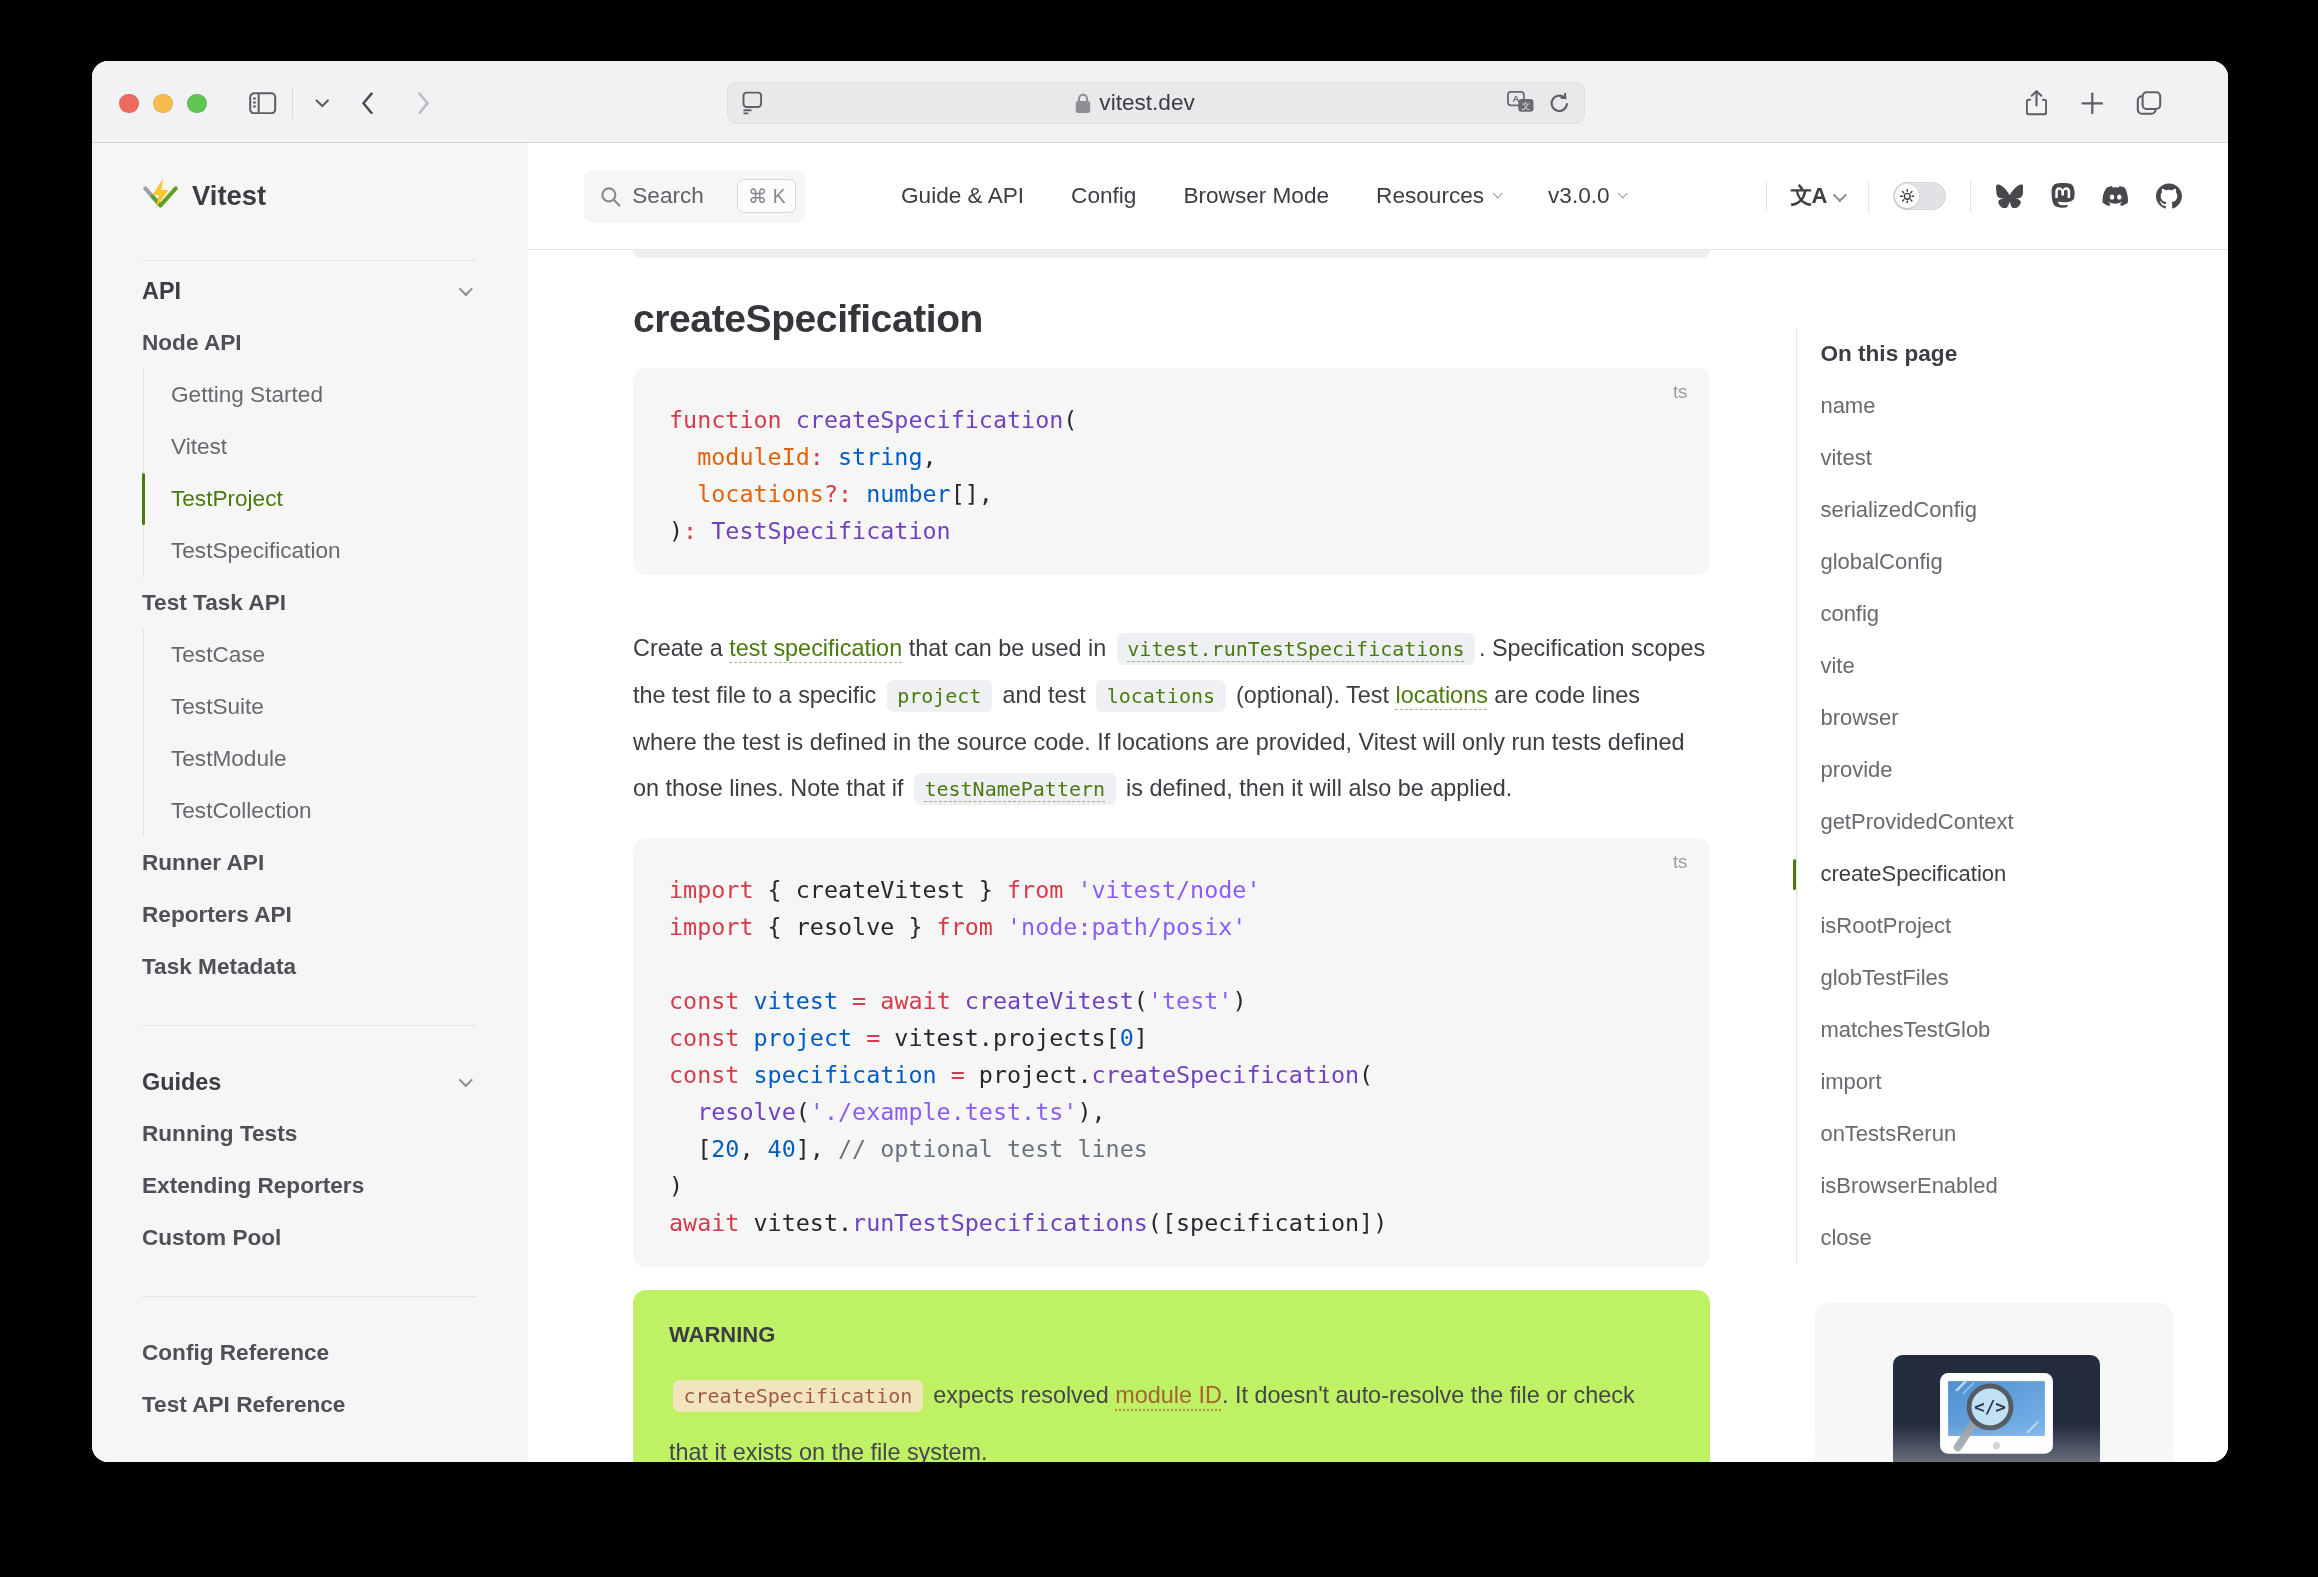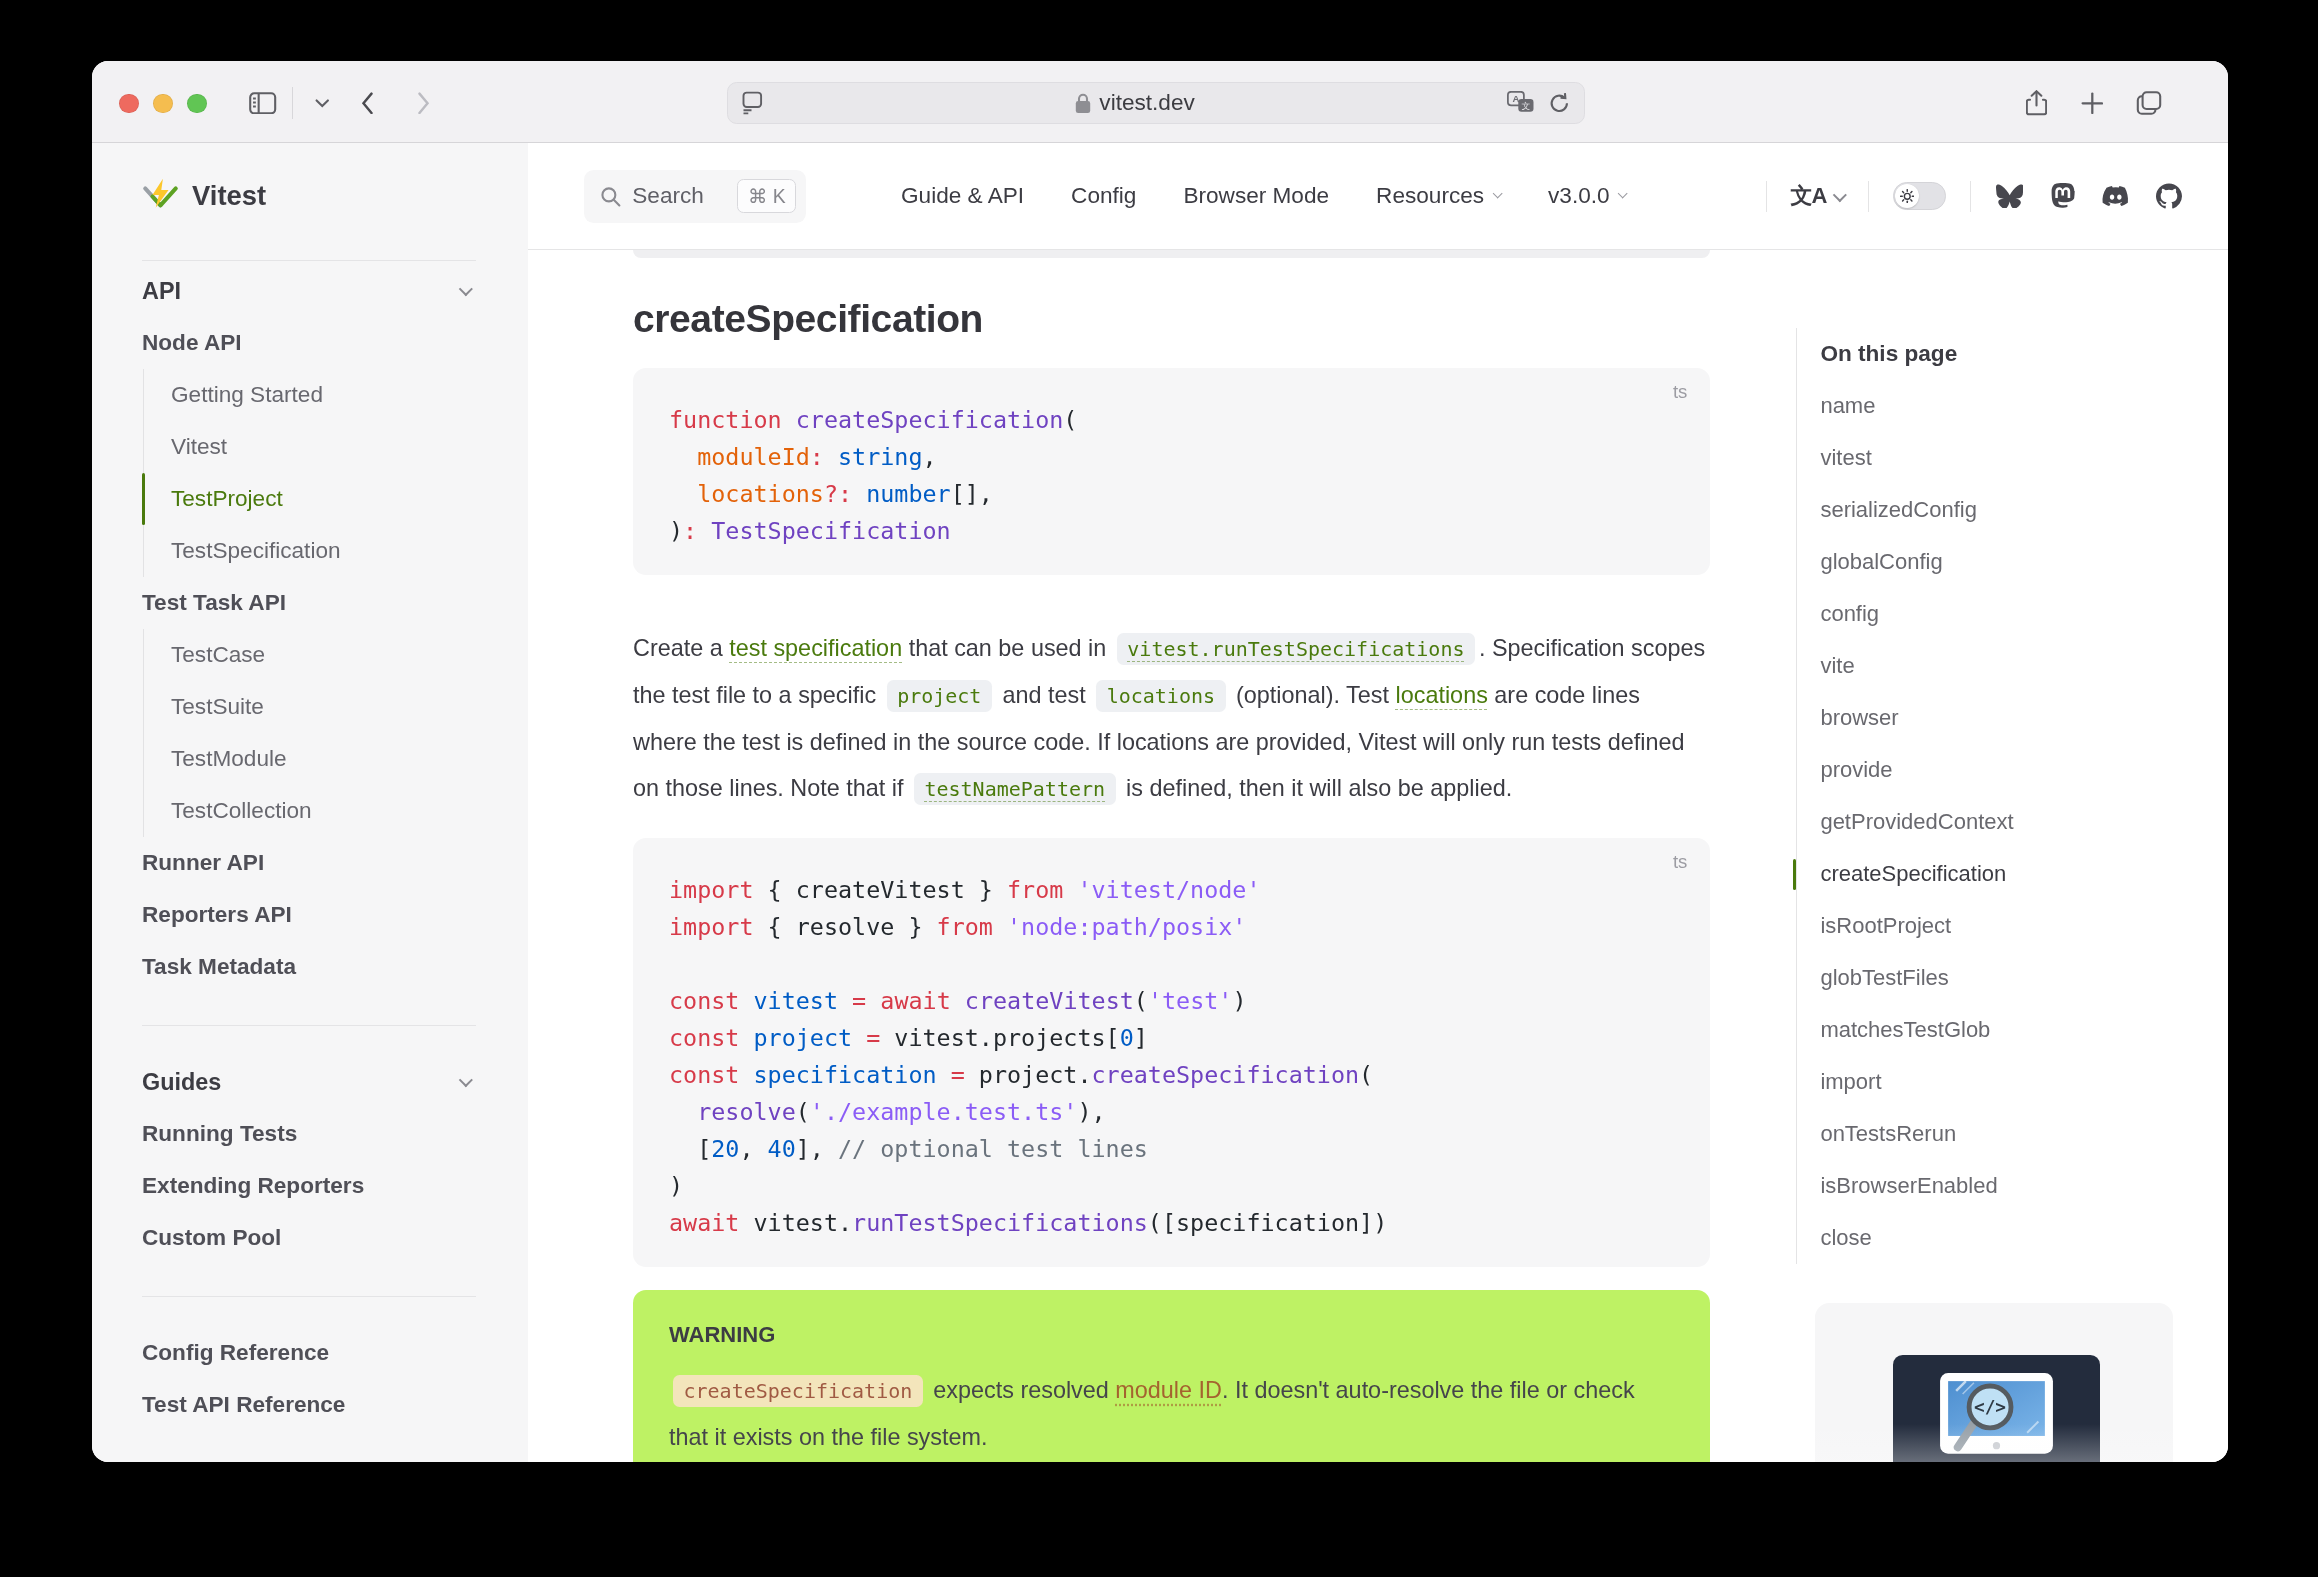--- a/index.html
+++ b/index.html
@@ -108,21 +108,21 @@
              font-family:"DejaVu Sans Mono", monospace; font-size:20px;
              background:#eef0f3; border-radius:6.5px; padding:4px 10.5px; margin:0 4px;
              color:#4a7a0d; white-space:nowrap; }
   .rk-codelink { cursor:pointer;
              text-decoration:underline dashed rgba(74,122,13,.5);
              text-underline-offset:4.8px; text-decoration-thickness:1.2px; }
 
   .warning { margin-top:22.6px; width:1077px; background:#bef264; border-radius:13px;
              padding:32px 36px; }
   .warning .w-title { font-size:22px; font-weight:700; color:#3c3c43; }
-  .warning .w-body { margin-top:19.4px; font-size:23.4px; line-height:46px; color:#45454b; }
+  .warning .w-body { margin-top:19.4px; font-size:23.4px; line-height:56px; color:#45454b; }
   .rk-wcode { background:#f3e5bb; color:#a05a43; }
   .rk-wlink { color:#a4632f; font-weight:500;
               text-decoration:underline dotted rgba(164,99,47,.6);
               text-underline-offset:5.7px; cursor:pointer; }
 
   
   .aside { width:432px; flex:none; }
   .toc { margin-top:78px; border-left:0.8px solid #e4e4e5; padding-left:23.4px; }
   .toc-title { height:52px; display:flex; align-items:center; font-size:22.6px;
                font-weight:700; color:#3c3c43; }

